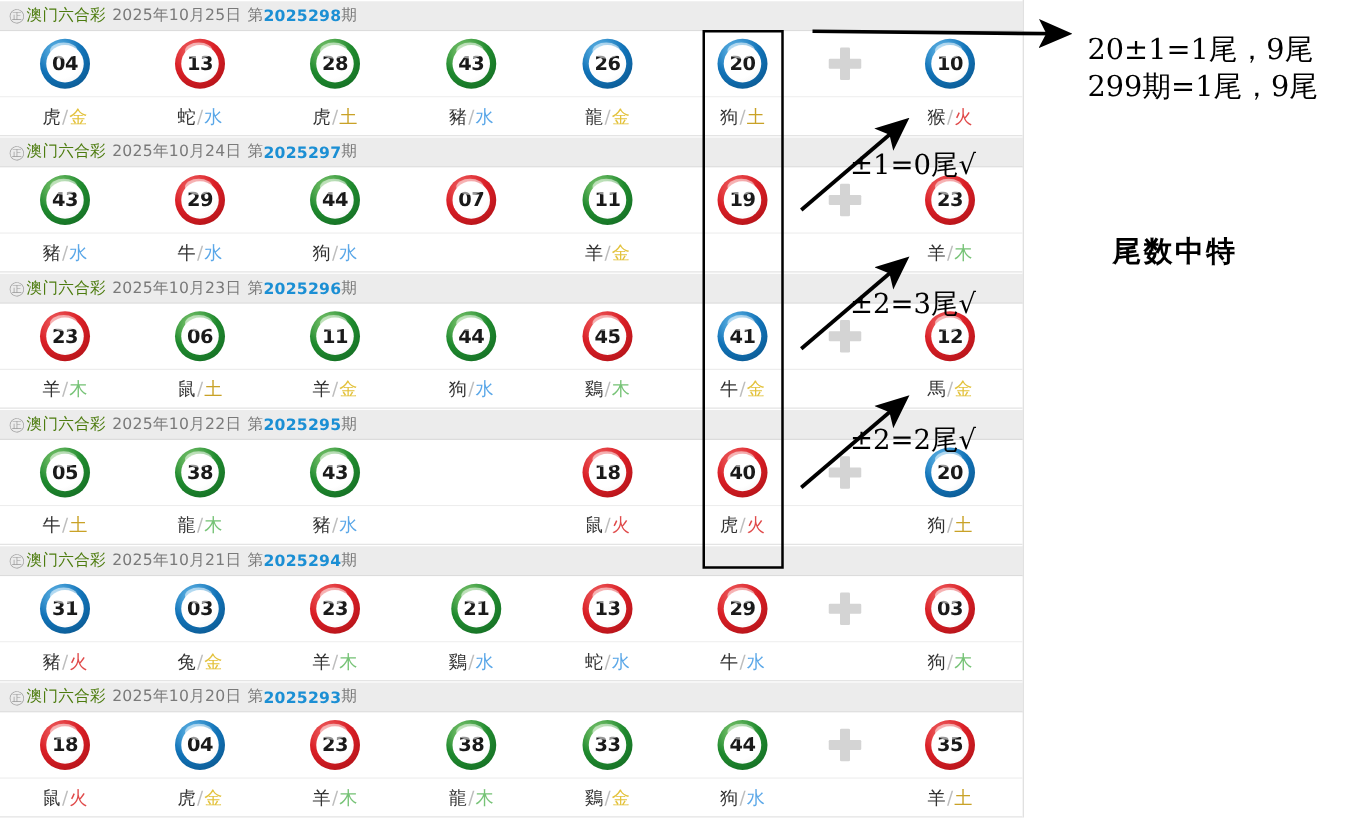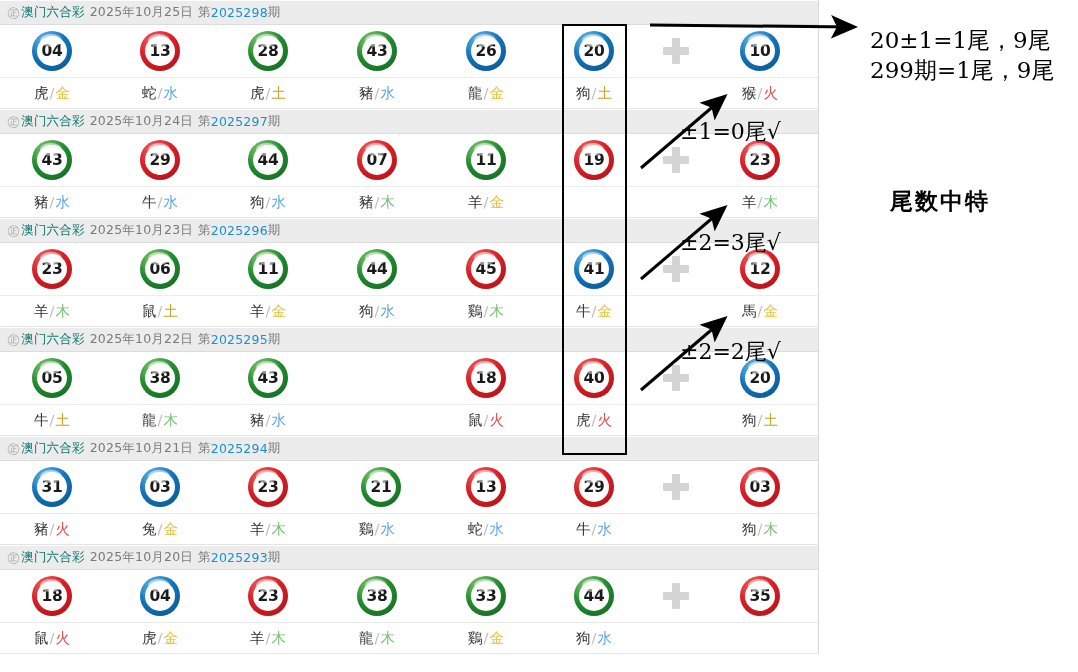--- a/index.html
+++ b/index.html
@@ -34,24 +34,24 @@
     font-size: 12.5px;
     color: #777777;
     letter-spacing: 0.2px;
     white-space: nowrap;
   }
   .draw-header .mark {
     font-size: 13px;
     color: #9b9b9b;
     margin-right: 1px;
   }
-  .draw-header .lot-name { color: #0f766e; }
+  .draw-header .lot-name { color: #4d7c0f; }
   .draw-header .date { color: #7a7a7a; margin-left: 5px; }
   .draw-header .issue-pre { color: #7a7a7a; margin-left: 5px; }
-  .draw-header .issue-no { color: #1b8fd4; font-weight: normal; }
+  .draw-header .issue-no { color: #1b8fd4; font-weight: bold; }
   .draw-header .issue-post { color: #7a7a7a; }
 
   .balls-row {
     position: relative;
     height: 53px;
     background: #ffffff;
     border-bottom: 1px solid #ededed;
   }
   .labels-row {
     position: relative;
@@ -360,23 +360,20 @@
       <div class="labels-row">
         <div class="cell" style="left: 2px; width: 100px;">
           <span class="zlabel"><span>豬</span><span class="sep">/</span><span class="el-水">水</span></span>
         </div>
         <div class="cell" style="left: 110px; width: 100px;">
           <span class="zlabel"><span>牛</span><span class="sep">/</span><span class="el-水">水</span></span>
         </div>
         <div class="cell" style="left: 218px; width: 100px;">
           <span class="zlabel"><span>狗</span><span class="sep">/</span><span class="el-水">水</span></span>
         </div>
-        <div class="cell" style="left: 327px; width: 100px;">
-          <span class="zlabel"><span>豬</span><span class="sep">/</span><span class="el-木">木</span></span>
-        </div>
         <div class="cell" style="left: 436px; width: 100px;">
           <span class="zlabel"><span>羊</span><span class="sep">/</span><span class="el-金">金</span></span>
         </div>
         <div class="cell" style="left: 710px; width: 100px;">
           <span class="zlabel"><span>羊</span><span class="sep">/</span><span class="el-木">木</span></span>
         </div>
         <div class="vsep"></div>
       </div>
       <div class="draw-header">
         <span class="mark">㊣</span>
@@ -731,20 +728,23 @@
         </div>
         <div class="cell" style="left: 327px; width: 100px;">
           <span class="zlabel"><span>龍</span><span class="sep">/</span><span class="el-木">木</span></span>
         </div>
         <div class="cell" style="left: 436px; width: 100px;">
           <span class="zlabel"><span>鷄</span><span class="sep">/</span><span class="el-金">金</span></span>
         </div>
         <div class="cell" style="left: 544px; width: 100px;">
           <span class="zlabel"><span>狗</span><span class="sep">/</span><span class="el-水">水</span></span>
         </div>
+        <div class="cell" style="left: 710px; width: 100px;">
+          <span class="zlabel"><span>羊</span><span class="sep">/</span><span class="el-土">土</span></span>
+        </div>
         <div class="vsep"></div>
       </div>
     </div>
 
   <div class="highlight-box"></div>
 
   <svg class="overlay" width="1078" height="672" viewBox="0 0 1078 672">
     <defs>
       <marker id="arrowhead" markerWidth="9" markerHeight="9" refX="7" refY="4.5" orient="auto" markerUnits="strokeWidth">
         <path d="M0,0.6 L9,4.5 L0,8.4 L2,4.5 Z" fill="#000000"></path>

